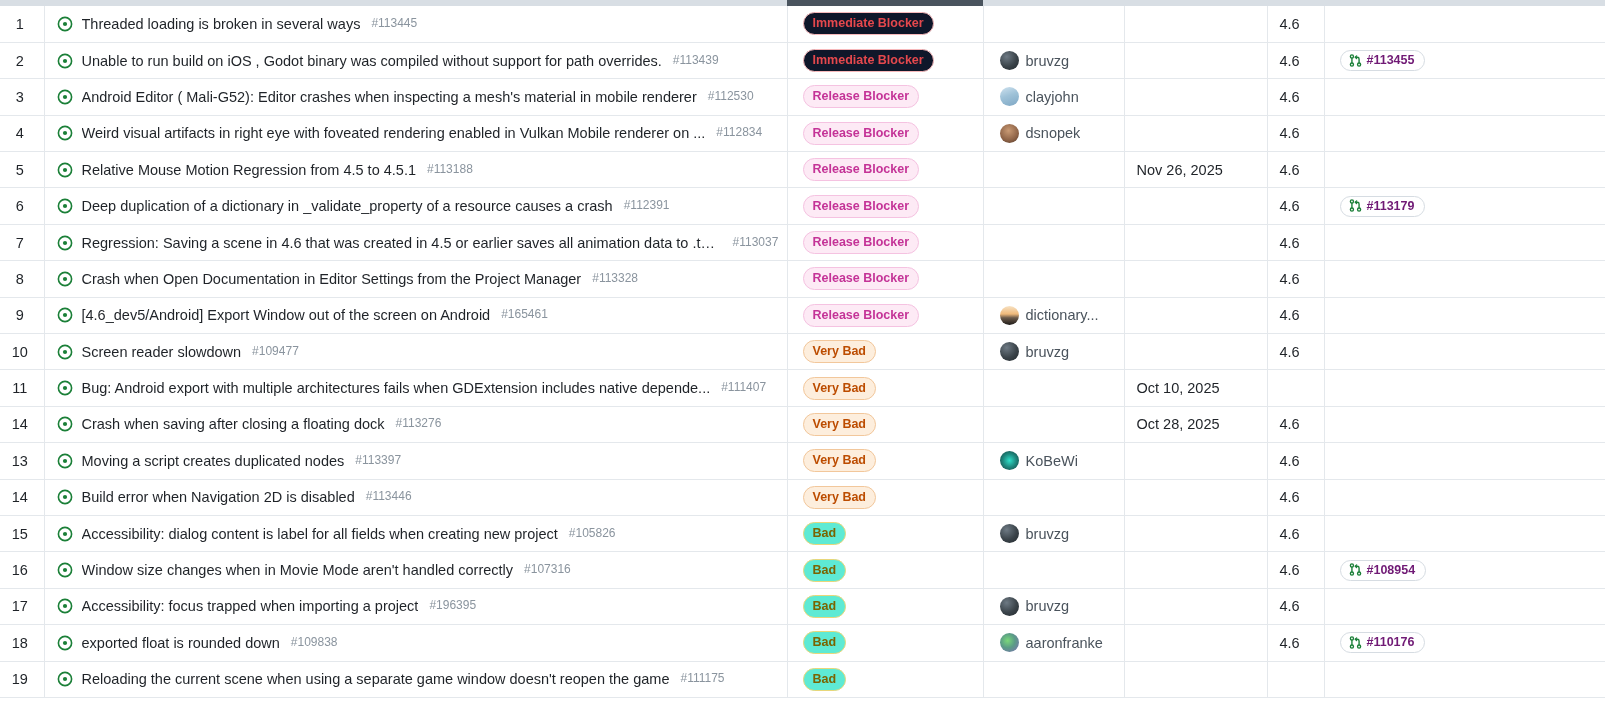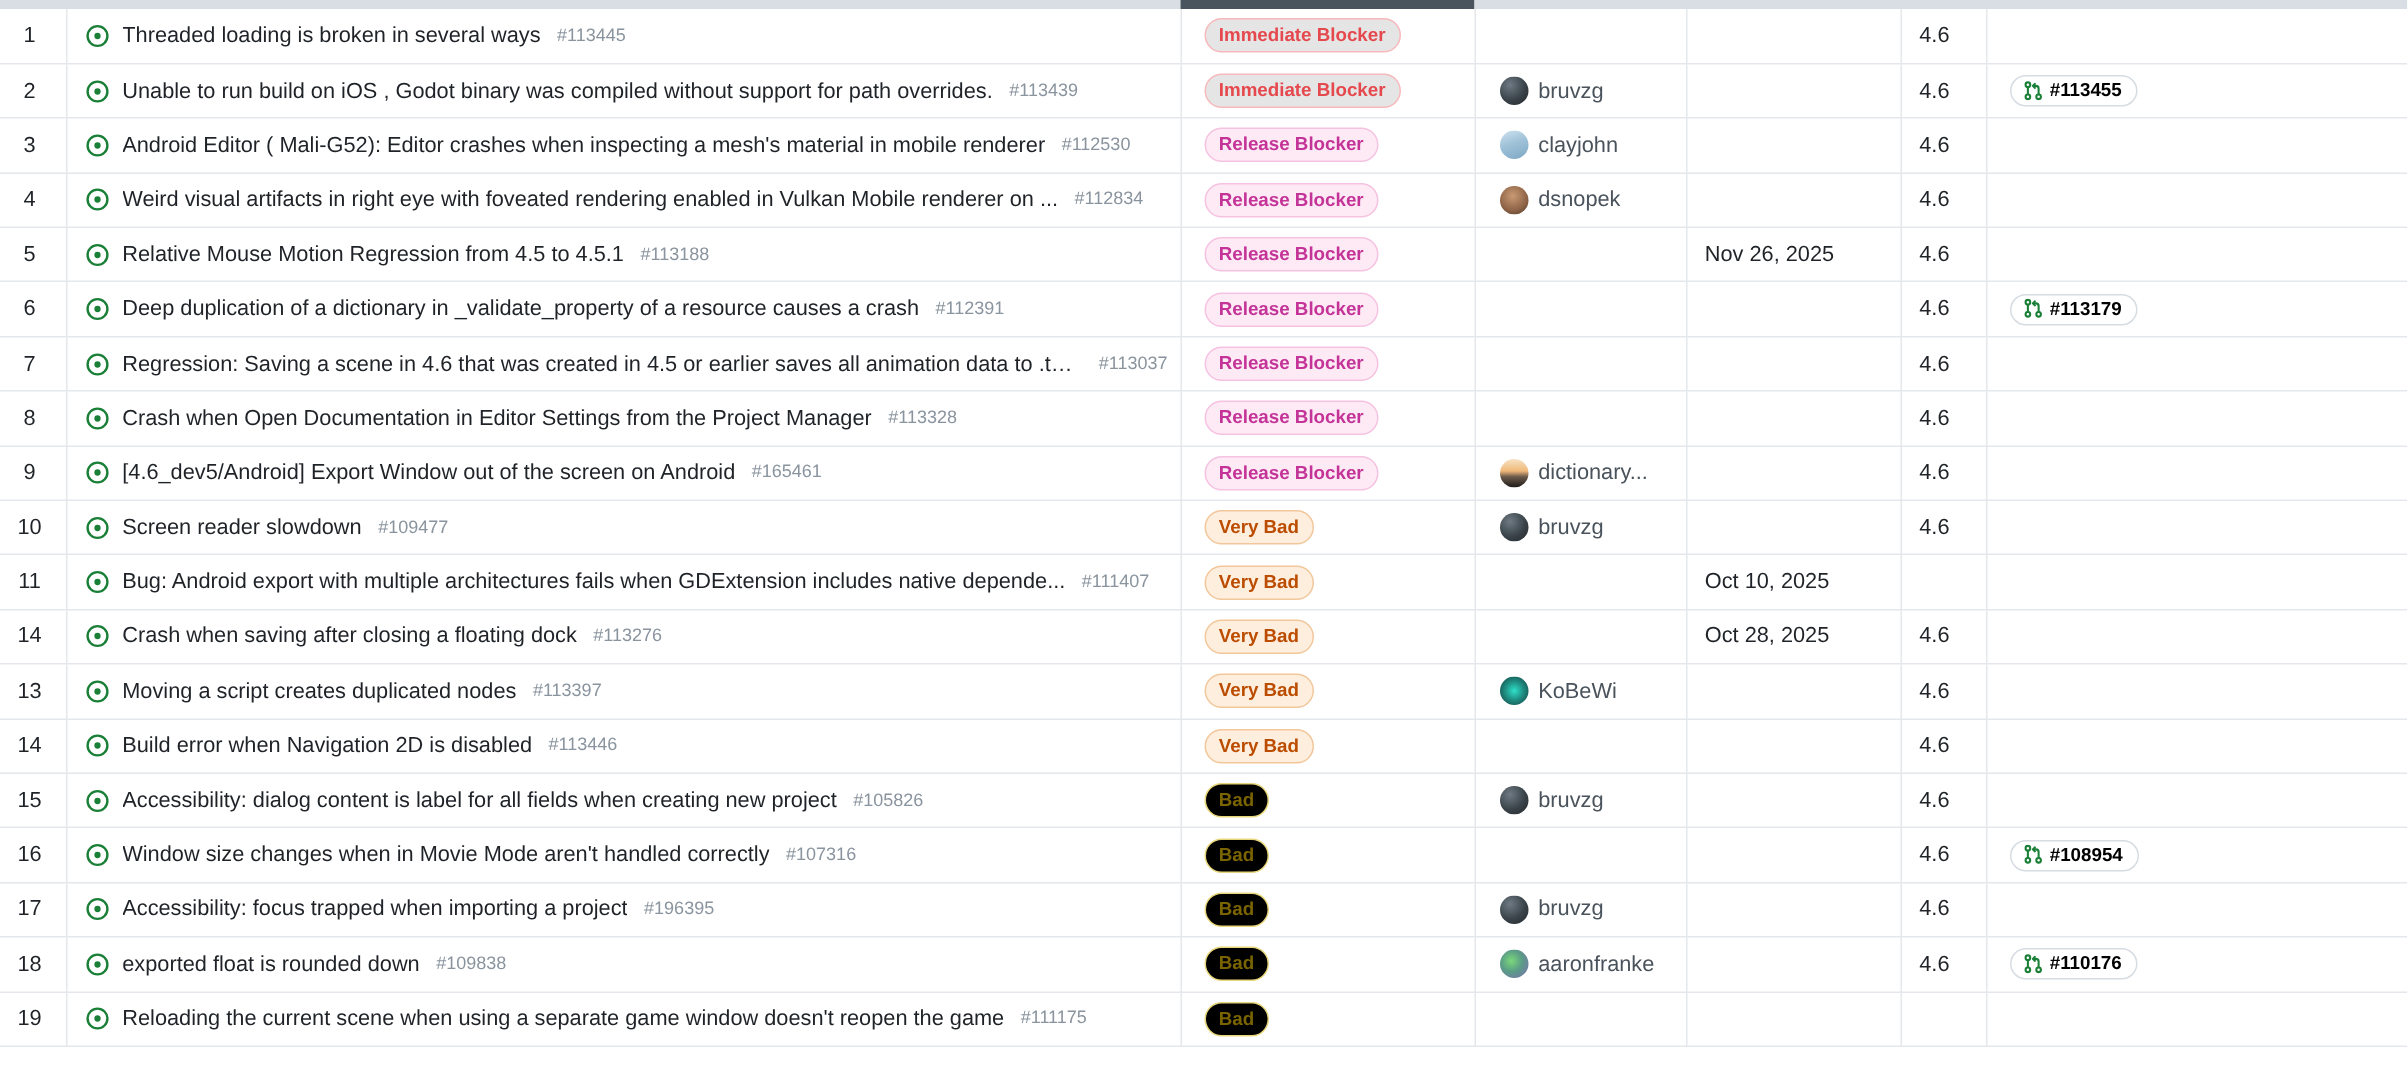--- a/index.html
+++ b/index.html
@@ -99,24 +99,24 @@
   .pill {
     display: inline-block;
     border-radius: 999px;
     padding: 2px 9px 3px 9px;
     font-size: 12.5px;
     font-weight: 700;
     line-height: 16px;
     border: 1px solid transparent;
     vertical-align: middle;
   }
-  .pill.immediate-blocker { background:#e5e5e5; color:#e5484d; border-color:#f7b9bb; }
+  .pill.immediate-blocker { background:#0f172a; color:#e5484d; border-color:#f7b9bb; }
   .pill.release-blocker   { background:#fdeaf5; color:#c43397; border-color:#f5c2e1; }
   .pill.very-bad          { background:#fdeedd; color:#bc4c00; border-color:#f2c79b; }
-  .pill.bad               { background:#000000; color:#7a6400; border-color:#e8d77a; }
+  .pill.bad               { background:#5eead4; color:#7a6400; border-color:#e8d77a; }
 
   
   .cell-assign { padding-left: 16px !important; }
   .assignee {
     display: flex;
     align-items: center;
     gap: 7px;
     overflow: hidden;
   }
   .avatar {
@@ -153,21 +153,21 @@
     gap: 5px;
     border: 1px solid #d6dce2;
     border-radius: 999px;
     padding: 2px 10px 3px 8px;
     background: #ffffff;
     vertical-align: middle;
   }
   .pr-chip .pr-num {
     font-size: 12.5px;
     font-weight: 700;
-    color: #000000;
+    color: #701a75;
   }
   .pr-icon { width: 13px; height: 13px; display: block; }
 </style>
 </head>
 <body>
 
 <div id="app">
 
   <div class="top-rail">
     <div class="seg light" style="width:787px"></div>

